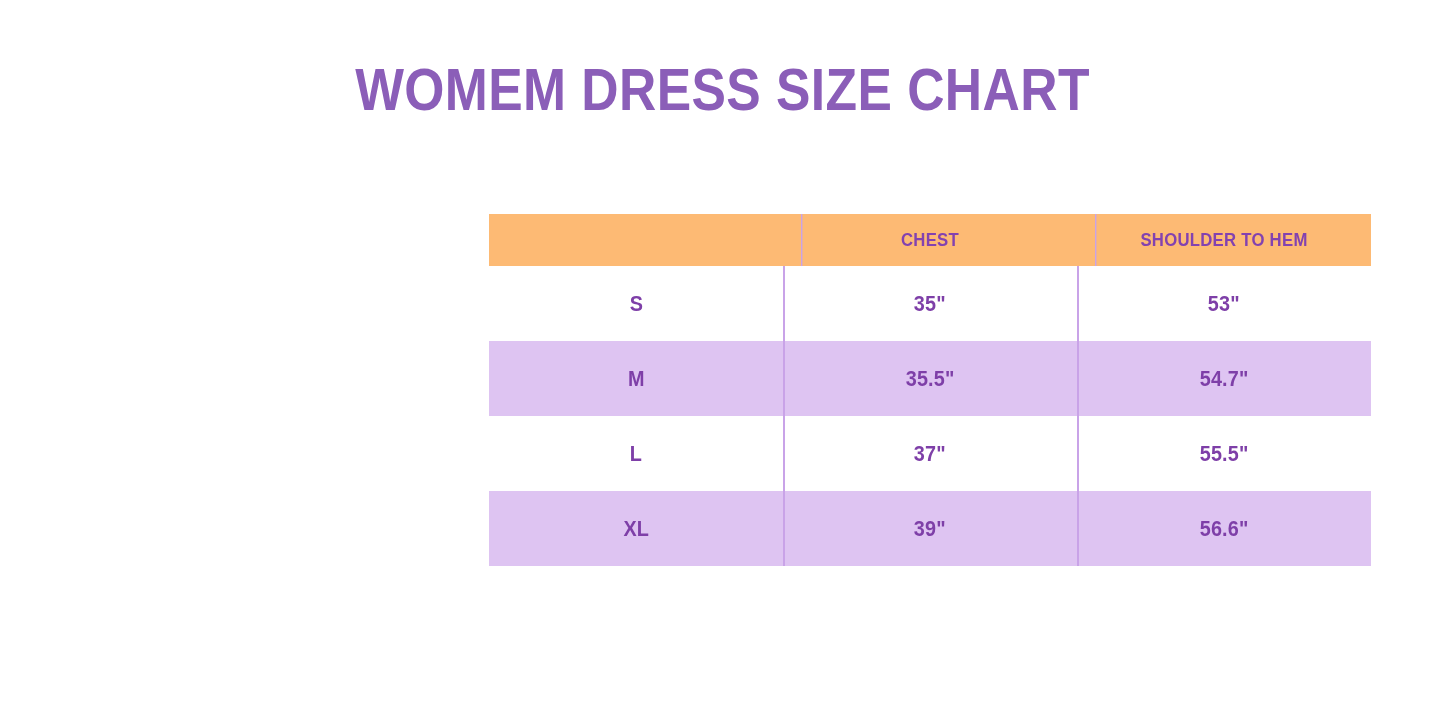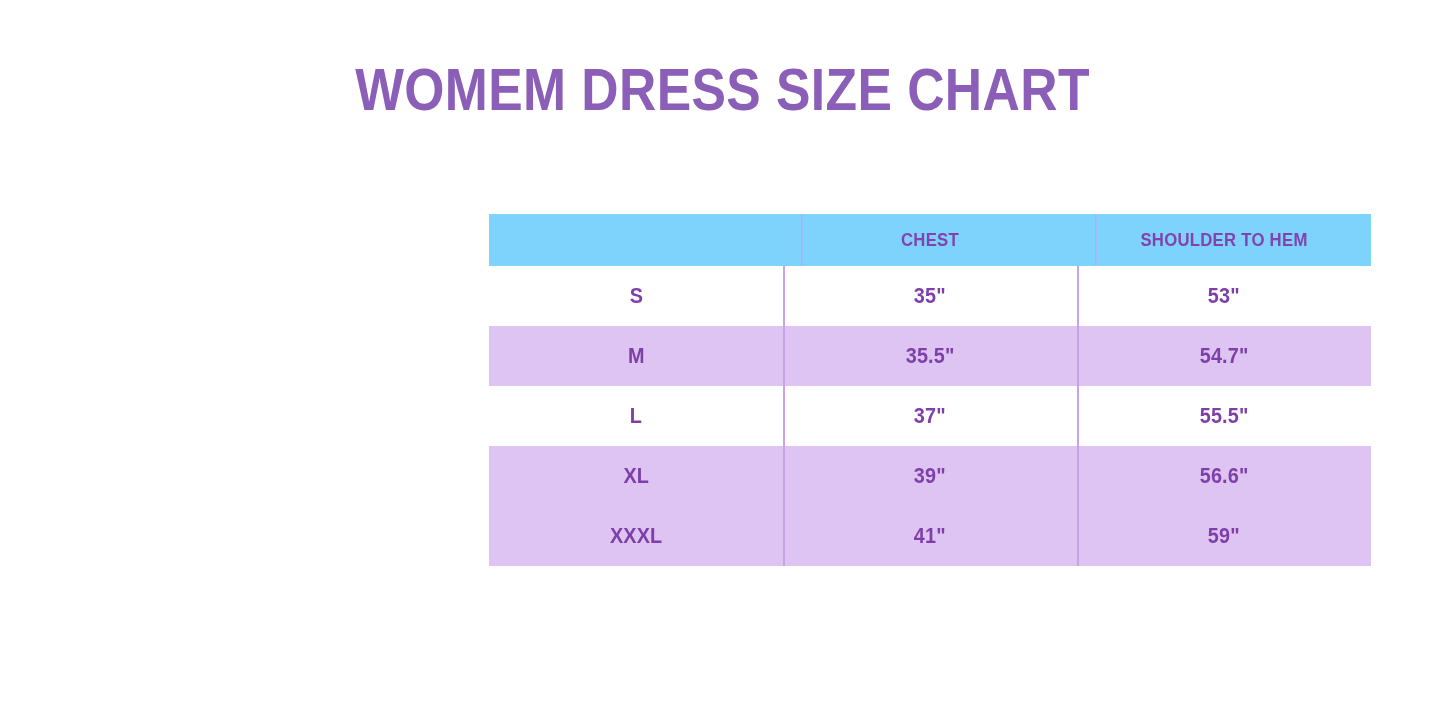--- a/index.html
+++ b/index.html
@@ -73,21 +73,21 @@
   }
 
   
   .size-table th.div-left,
   .size-table td.div-left {
     box-shadow: inset 2px 0 0 0 #C9A3E8;
   }
 
   
   .size-table thead tr {
-    background: #7dd3fc;
+    background: #fdba74;
     margin-left: 28px;
   }
   .size-table thead th {
     font-size: 19px;
     letter-spacing: 0.3px;
     transform: scaleX(0.88);
     color: #8342B0;
   }
 
   
@@ -168,28 +168,17 @@
         </td>
         <td class="div-left">
           <span class="cell-inner">39"</span>
         </td>
         <td class="div-left">
           <span class="cell-inner">56.6"</span>
         </td>
       </tr>
 
 
-      <tr class="row-tint">
-        <td>
-          <span class="cell-inner">XXXL</span>
-        </td>
-        <td class="div-left">
-          <span class="cell-inner">41"</span>
-        </td>
-        <td class="div-left">
-          <span class="cell-inner">59"</span>
-        </td>
-      </tr>
 
     </tbody>
   </table>
 
 </div>
 
 </body></html>

